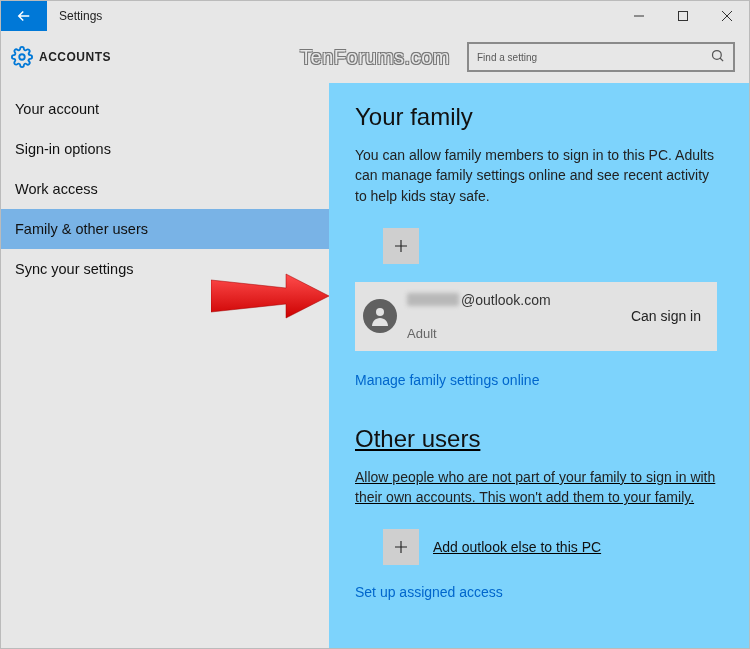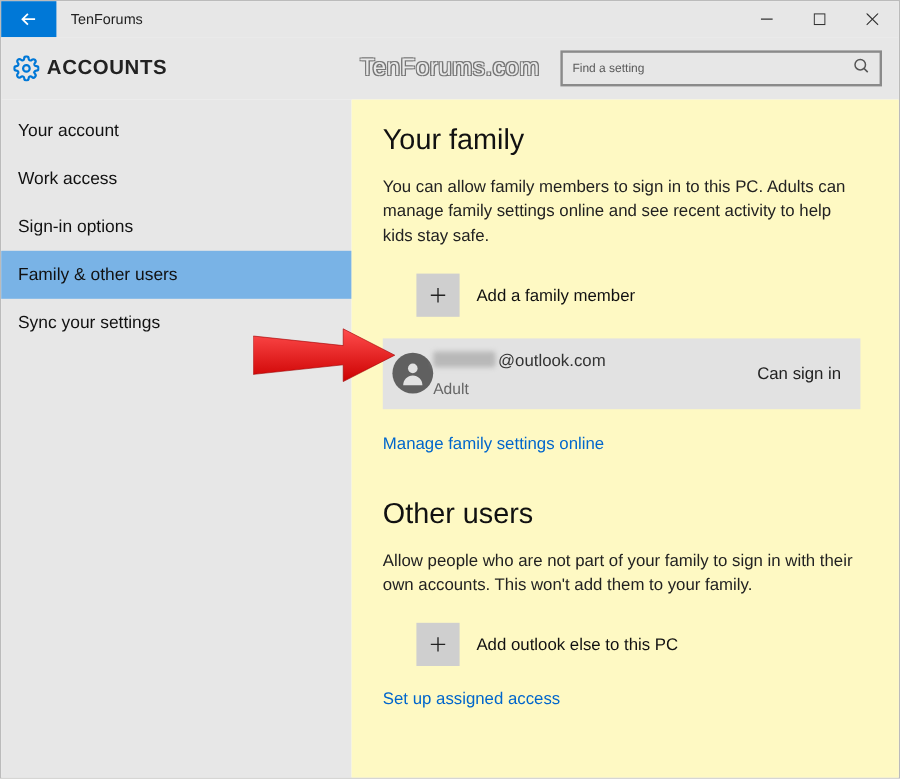--- a/index.html
+++ b/index.html
@@ -11,69 +11,69 @@
   .titlebar { display: flex; align-items: stretch; height: 30px; background: #e7e7e7; }
   .back-btn { width: 46px; background: #0078d7; color: #fff; display: flex; align-items: center; justify-content: center; cursor: pointer; }
   .title-text { flex: 0 0 auto; padding: 0 12px; font-size: 12px; color: #222; display: flex; align-items: center; }
   .title-spacer { flex: 1 1 auto; }
   .win-ctrl { width: 44px; display: flex; align-items: center; justify-content: center; font-size: 10px; color: #333; cursor: pointer; }
   .win-ctrl svg { display: block; }
 
   
   .header { display: flex; align-items: center; height: 52px; padding: 0 14px 0 10px; background: #e7e7e7; position: relative; }
   .gear { color: #0078d7; margin-right: 6px; display: flex; align-items: center; }
-  .header-title { font-size: 17px; font-weight: 700; letter-spacing: 0.5px; color: #222; text-align: center; }
+  .header-title { font-size: 12px; font-weight: 700; letter-spacing: 0.5px; color: #222; text-align: center; }
   .watermark { position: absolute; left: 50%; top: 50%; transform: translate(-50%, -50%); font-size: 20px; font-weight: 400; color: #e8e8e8; text-shadow: 1px 1px 0 #777, -1px -1px 0 #777, 1px -1px 0 #777, -1px 1px 0 #777; pointer-events: none; white-space: nowrap; letter-spacing: 0.5px; }
   .search-wrap { margin-left: auto; width: 268px; height: 30px; border: 2px solid #8a8a8a; background: #e7e7e7; display: flex; align-items: center; padding: 0 8px; }
   .search-wrap input { flex: 1; border: none; outline: none; background: transparent; font-size: 10px; color: #555; }
   .search-wrap input::placeholder { color: #595959; }
   .search-ic { color: #555; }
 
   
   .body { flex: 1 1 auto; display: flex; min-height: 0; }
-  .sidebar { width: 292px; background: #e7e7e7; padding-top: 6px; }
+  .sidebar { width: 328px; background: #e7e7e7; padding-top: 6px; }
   .nav-item { padding: 12px 14px; font-size: 14.5px; color: #111; cursor: pointer; }
   .nav-item.active { background: #79b3e6; }
 
-  .content { flex: 1; background: #fef9c3; padding: 20px 32px 20px 26px; overflow: auto; position: relative; }
+  .content { flex: 1; background: #7dd3fc; padding: 20px 32px 20px 26px; overflow: auto; position: relative; }
   h1.section { font-size: 24px; font-weight: 400; color: #111; margin-bottom: 14px; }
   p.desc { font-size: 14px; color: #222; line-height: 1.45; margin-bottom: 22px; }
 
   .add-row { display: flex; align-items: center; gap: 14px; margin-bottom: 18px; margin-left: 28px; }
   .plus-box { width: 36px; height: 36px; background: #cfcfcf; display: flex; align-items: center; justify-content: center; cursor: pointer; }
   .plus-box svg { display: block; }
   .add-label { font-size: 14px; color: #111; }
 
-  .member-row { background: #e2e2e2; padding: 10px 16px 10px 8px; display: flex; align-items: center; margin-bottom: 20px; cursor: pointer; position: relative; }
+  .member-row { background: #e2e2e2; padding: 10px 16px 10px 8px; display: flex; align-items: center; gap: 10px; margin-bottom: 20px; cursor: pointer; position: relative; }
   .avatar { width: 34px; height: 34px; border-radius: 50%; background: #606060; display: flex; align-items: center; justify-content: center; flex-shrink: 0; }
   .member-info { display: flex; flex-direction: column; }
   .member-email { font-size: 14px; color: #333; display: flex; align-items: center; gap: 2px; }
   .email-blur { display: inline-block; width: 52px; height: 13px; background: #b8b8b8; filter: blur(2px); border-radius: 2px; }
-  .member-role { font-size: 13px; color: #666; margin-top: 8px; }
+  .member-role { font-size: 13px; color: #666; margin-top: 18px; }
   .member-status { margin-left: auto; font-size: 14px; color: #222; }
 
   a.link { color: #0066cc; font-size: 14px; text-decoration: none; cursor: pointer; display: inline-block; }
-  .sec2 { margin-top: 36px; }
+  .sec2 { margin-top: 36px; text-decoration: underline; }
 
   
   .arrow-overlay { position: absolute; left: 211px; top: 262px; pointer-events: none; z-index: 100; }
 
 </style>
 </head>
 <body>
 
 <div class="window">
 
   <div class="titlebar">
     <div class="back-btn">
       <svg width="18" height="18" viewBox="0 0 24 24" fill="none" stroke="white" stroke-width="2">
           <path d="M19 12H5M11 18l-6-6 6-6"></path>
         </svg>
     </div>
-    <div class="title-text">TenForums</div>
+    <div class="title-text">Settings</div>
     <div class="title-spacer"></div>
     <div class="win-ctrl">
       <svg width="10" height="10">
           <path d="M0 5 H10" stroke="#333" stroke-width="1"></path>
         </svg>
     </div>
     <div class="win-ctrl">
       <svg width="10" height="10">
           <rect x="0.5" y="0.5" width="9" height="9" fill="none" stroke="#333" stroke-width="1"></rect>
         </svg>
@@ -102,38 +102,37 @@
             <path d="M21 21l-5-5"></path>
           </svg>
       </span>
     </div>
   </div>
 
   <div class="body">
 
     <div class="sidebar">
       <div class="nav-item">Your account</div>
+      <div class="nav-item">Sign-in options</div>
       <div class="nav-item">Work access</div>
-      <div class="nav-item">Sign-in options</div>
       <div class="nav-item active">Family &amp; other users</div>
       <div class="nav-item">Sync your settings</div>
     </div>
 
     <div class="content">
 
       <h1 class="section">Your family</h1>
       <p class="desc">You can allow family members to sign in to this PC. Adults can manage family settings online and see recent activity to help kids stay safe.</p>
 
       <div class="add-row">
         <div class="plus-box">
           <svg width="18" height="18" viewBox="0 0 24 24" stroke="#222" stroke-width="1.5">
               <path d="M12 4v16M4 12h16"></path>
             </svg>
         </div>
-        <span class="add-label">Add a family member</span>
       </div>
 
       <div class="member-row">
         <div class="avatar">
           <svg width="24" height="24" viewBox="0 0 24 24" fill="#e2e2e2">
               <circle cx="12" cy="8" r="4"></circle>
               <path d="M4 22c0-4.4 3.6-8 8-8s8 3.6 8 8"></path>
             </svg>
         </div>
         <div class="member-info">

